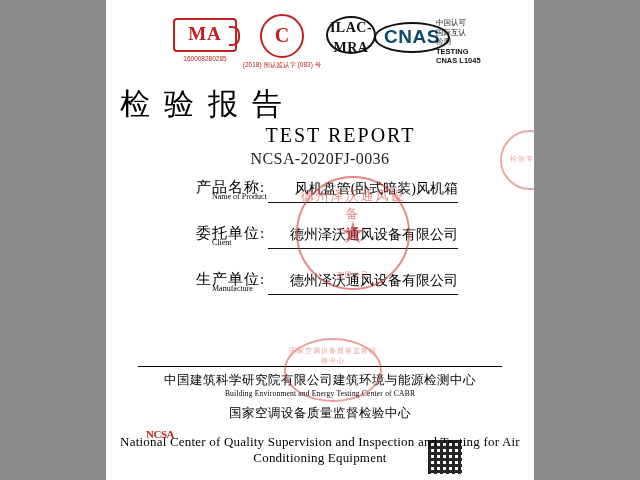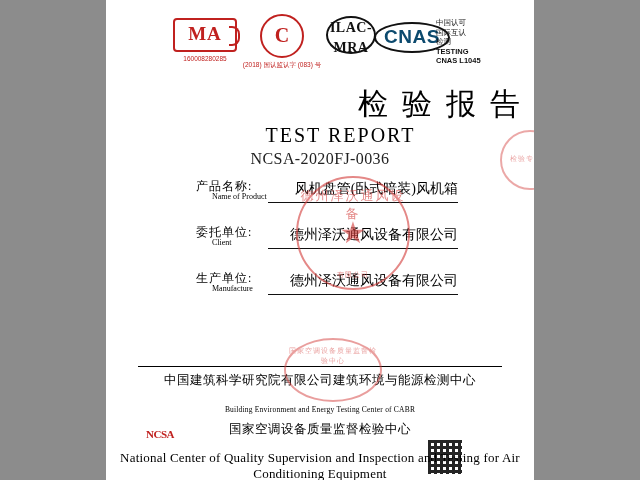--- a/index.html
+++ b/index.html
@@ -112,21 +112,21 @@
     text-align: left;
     font-weight: bold;
   }
   .cnas-text .cn { font-weight: normal; }
 
   
   .title-cn {
     position: absolute;
     left: 0; right: 0;
     top: 84px;
-    text-align: right;
+    text-align: left;
     font-size: 30px;
     letter-spacing: 14px;
     text-indent: 14px;
     color: #000;
     font-family: Liberation Sans, sans-serif;
   }
   .title-en {
     position: absolute;
     left: 0; right: 0;
     top: 124px;
@@ -153,21 +153,21 @@
     top: 178px;
     width: 262px;
   }
   .field {
     position: relative;
     height: 46px;
   }
   .field .label-cn {
     position: absolute;
     left: 0; top: 0;
-    font-size: 12px;
+    font-size: 15px;
     color: #000;
     letter-spacing: 1px;
     white-space: nowrap;
   }
   .field .label-en {
     position: absolute;
     left: 8px; top: 14px;
     font-size: 8px;
     color: #000;
     white-space: nowrap;
@@ -202,21 +202,21 @@
     text-align: center;
   }
   .footer .f-cn1 {
     font-size: 12.5px;
     color: #000;
     letter-spacing: .5px;
   }
   .footer .f-en1 {
     font-size: 7.5px;
     color: #000;
-    margin-top: 16px;
+    margin-top: 0;
     letter-spacing: .2px;
   }
   .footer .f-cn2 {
     font-size: 12.5px;
     color: #000;
     margin-top: 7px;
     letter-spacing: .5px;
   }
   .footer .f-en2 {
     font-size: 13px;

